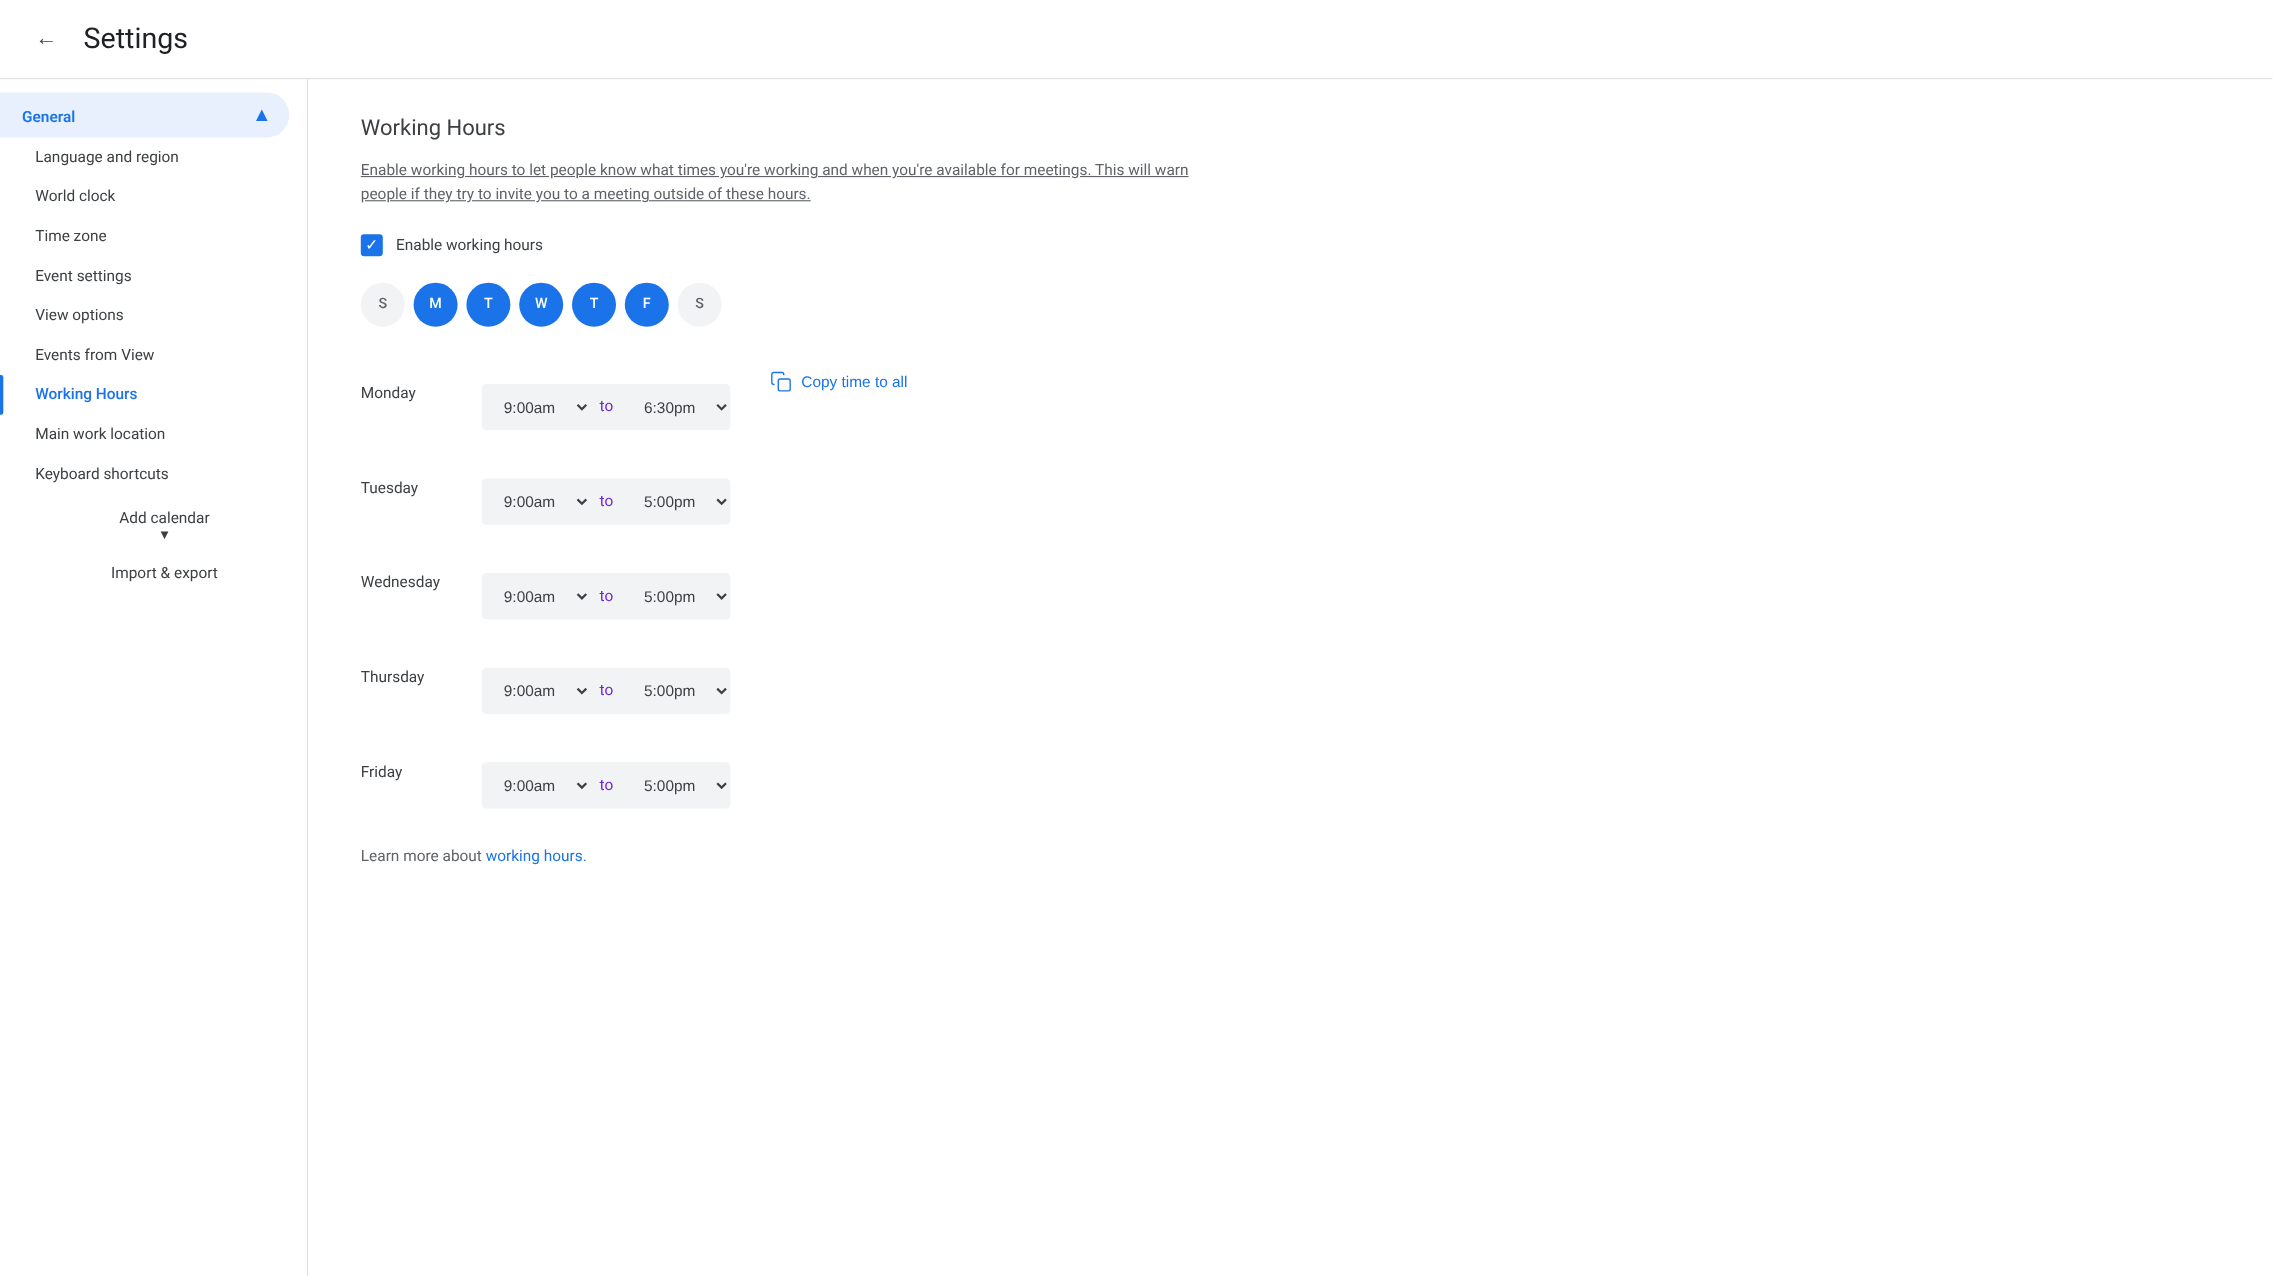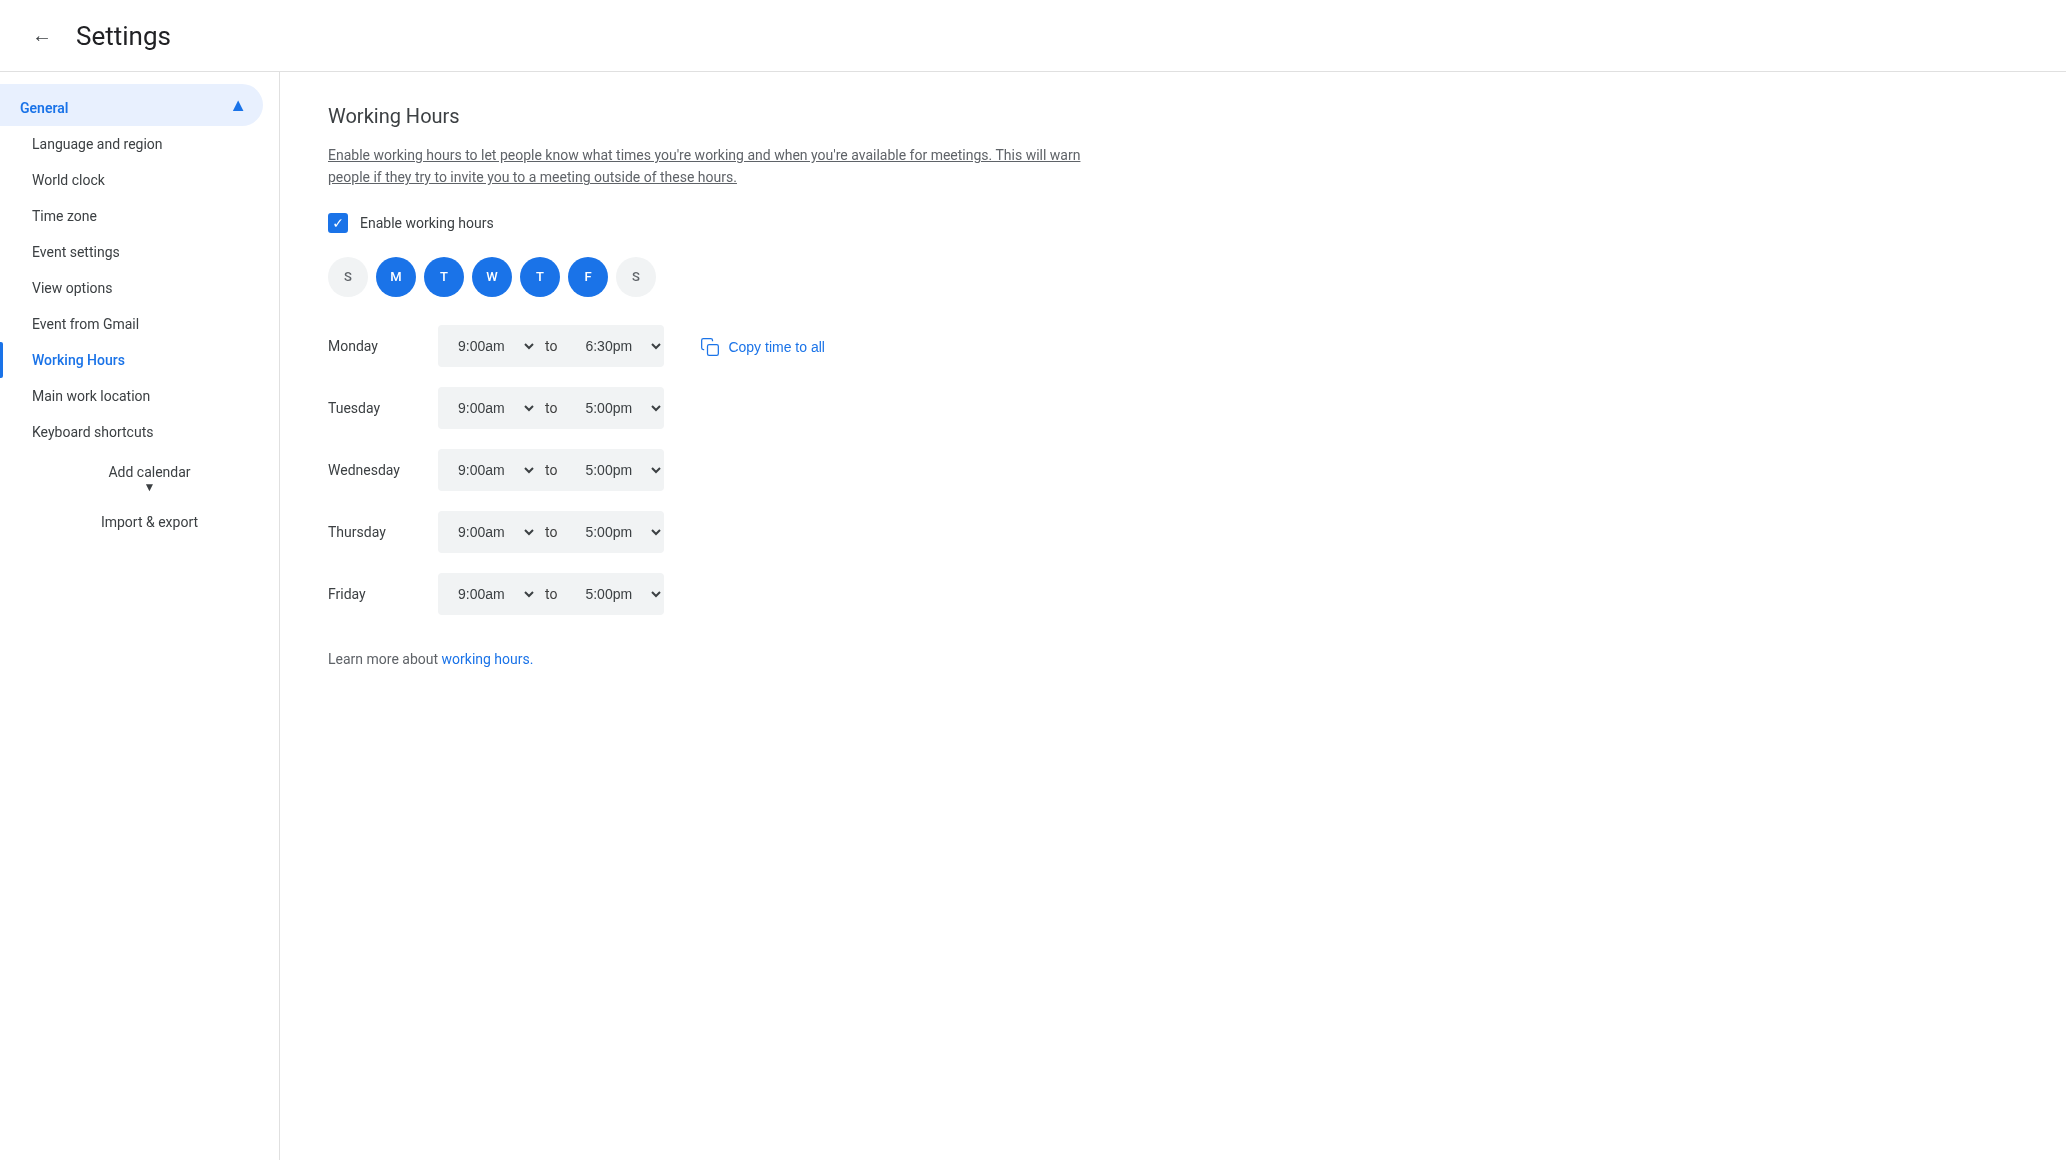--- a/index.html
+++ b/index.html
@@ -184,34 +184,35 @@
       color: #3c4043;
       flex-shrink: 0;
     }
     .time-block {
       display: flex;
       align-items: center;
       background: #f1f3f4;
       border-radius: 4px;
       flex: 1;
       max-width: 360px;
+      margin-top: 24px;
     }
     .time-select {
       background: transparent;
       border: none;
       padding: 12px 16px;
       font-size: 14px;
       color: #3c4043;
       cursor: pointer;
       min-width: 90px;
       outline: none;
     }
     .time-separator {
       font-size: 14px;
-      color: #404040;
+      color: #6d28d9;
       padding: 0 8px;
     }
     .copy-time-btn {
       display: flex;
       align-items: center;
       gap: 8px;
       color: #1a73e8;
       background: none;
       border: none;
       cursor: pointer;
@@ -271,21 +272,21 @@
           <div class="sidebar-item">
             <span>Time zone</span>
           </div>
           <div class="sidebar-item">
             <span>Event settings</span>
           </div>
           <div class="sidebar-item">
             <span>View options</span>
           </div>
           <div class="sidebar-item">
-            <span>Event from Gmail</span>
+            <span>Events from View</span>
           </div>
           <div class="sidebar-item active">
             <span>Working Hours</span>
           </div>
           <div class="sidebar-item">
             <span>Main work location</span>
           </div>
           <div class="sidebar-item">
             <span>Keyboard shortcuts</span>
           </div>

